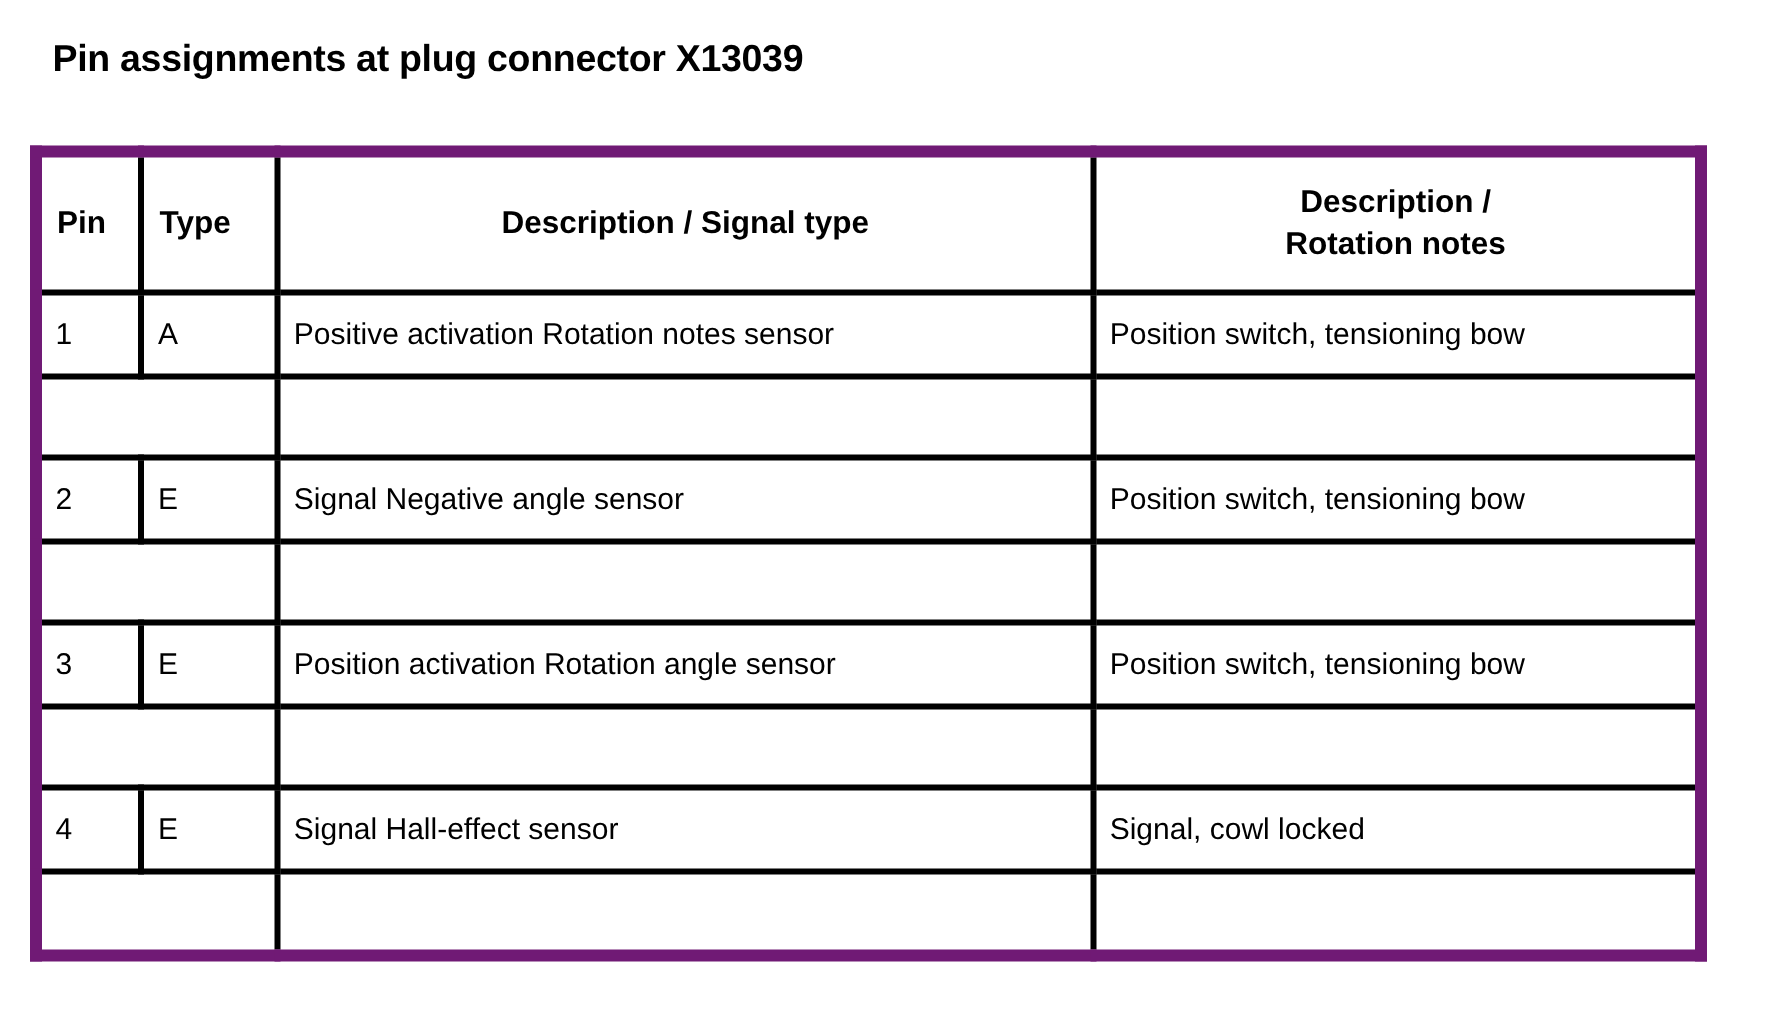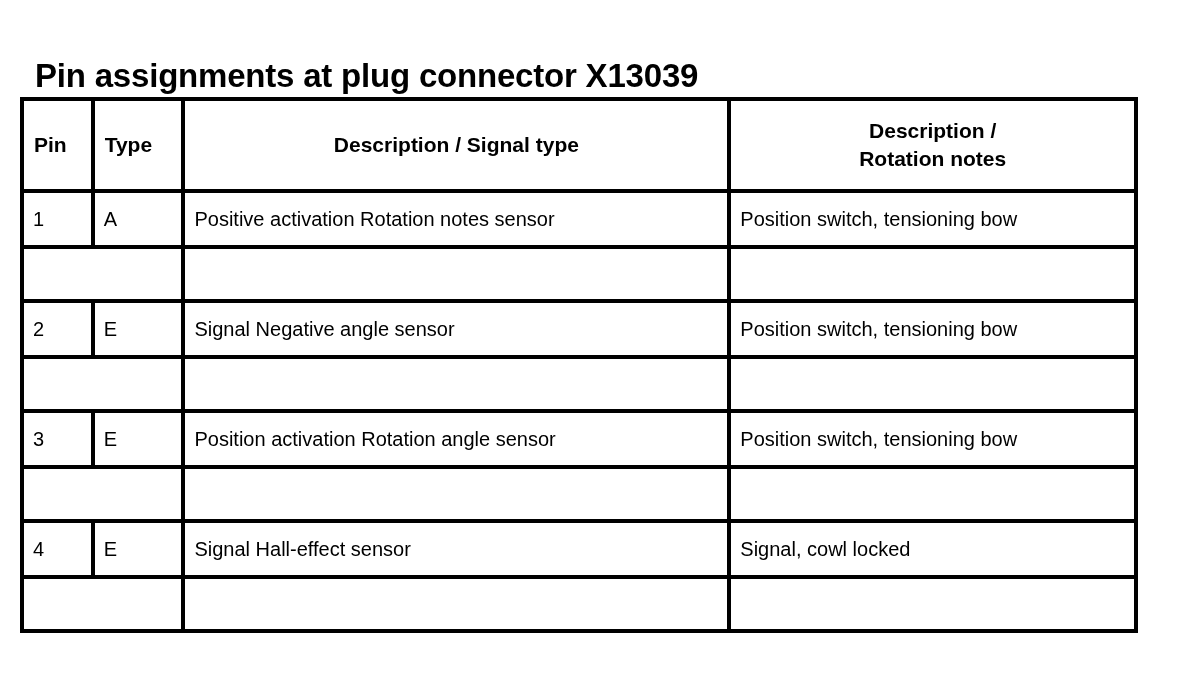--- a/index.html
+++ b/index.html
@@ -14,40 +14,39 @@
     font-family: "Liberation Sans", sans-serif;
     color: #000000;
     overflow: hidden;
     position: relative;
   }
 
   #page-title {
     position: absolute;
     left: 35px;
     top: 26px;
-    font-size: 33px;
+    font-size: 25px;
     font-weight: bold;
     letter-spacing: -0.2px;
     white-space: nowrap;
     line-height: 1.1;
-    margin-top: 32px;
   }
 
   #pin-table-wrap {
     position: absolute;
     left: 20px;
     top: 97px;
     width: 1118px;
   }
 
   table.pin-table {
     border-collapse: collapse;
     table-layout: fixed;
     width: 1118px;
-    border: 4px solid #701a75;
+    border: 8px solid #701a75;
   }
 
   table.pin-table td,
   table.pin-table th {
     border: 4px solid #000000;
     padding: 0;
     vertical-align: middle;
     background: #ffffff;
   }
 

